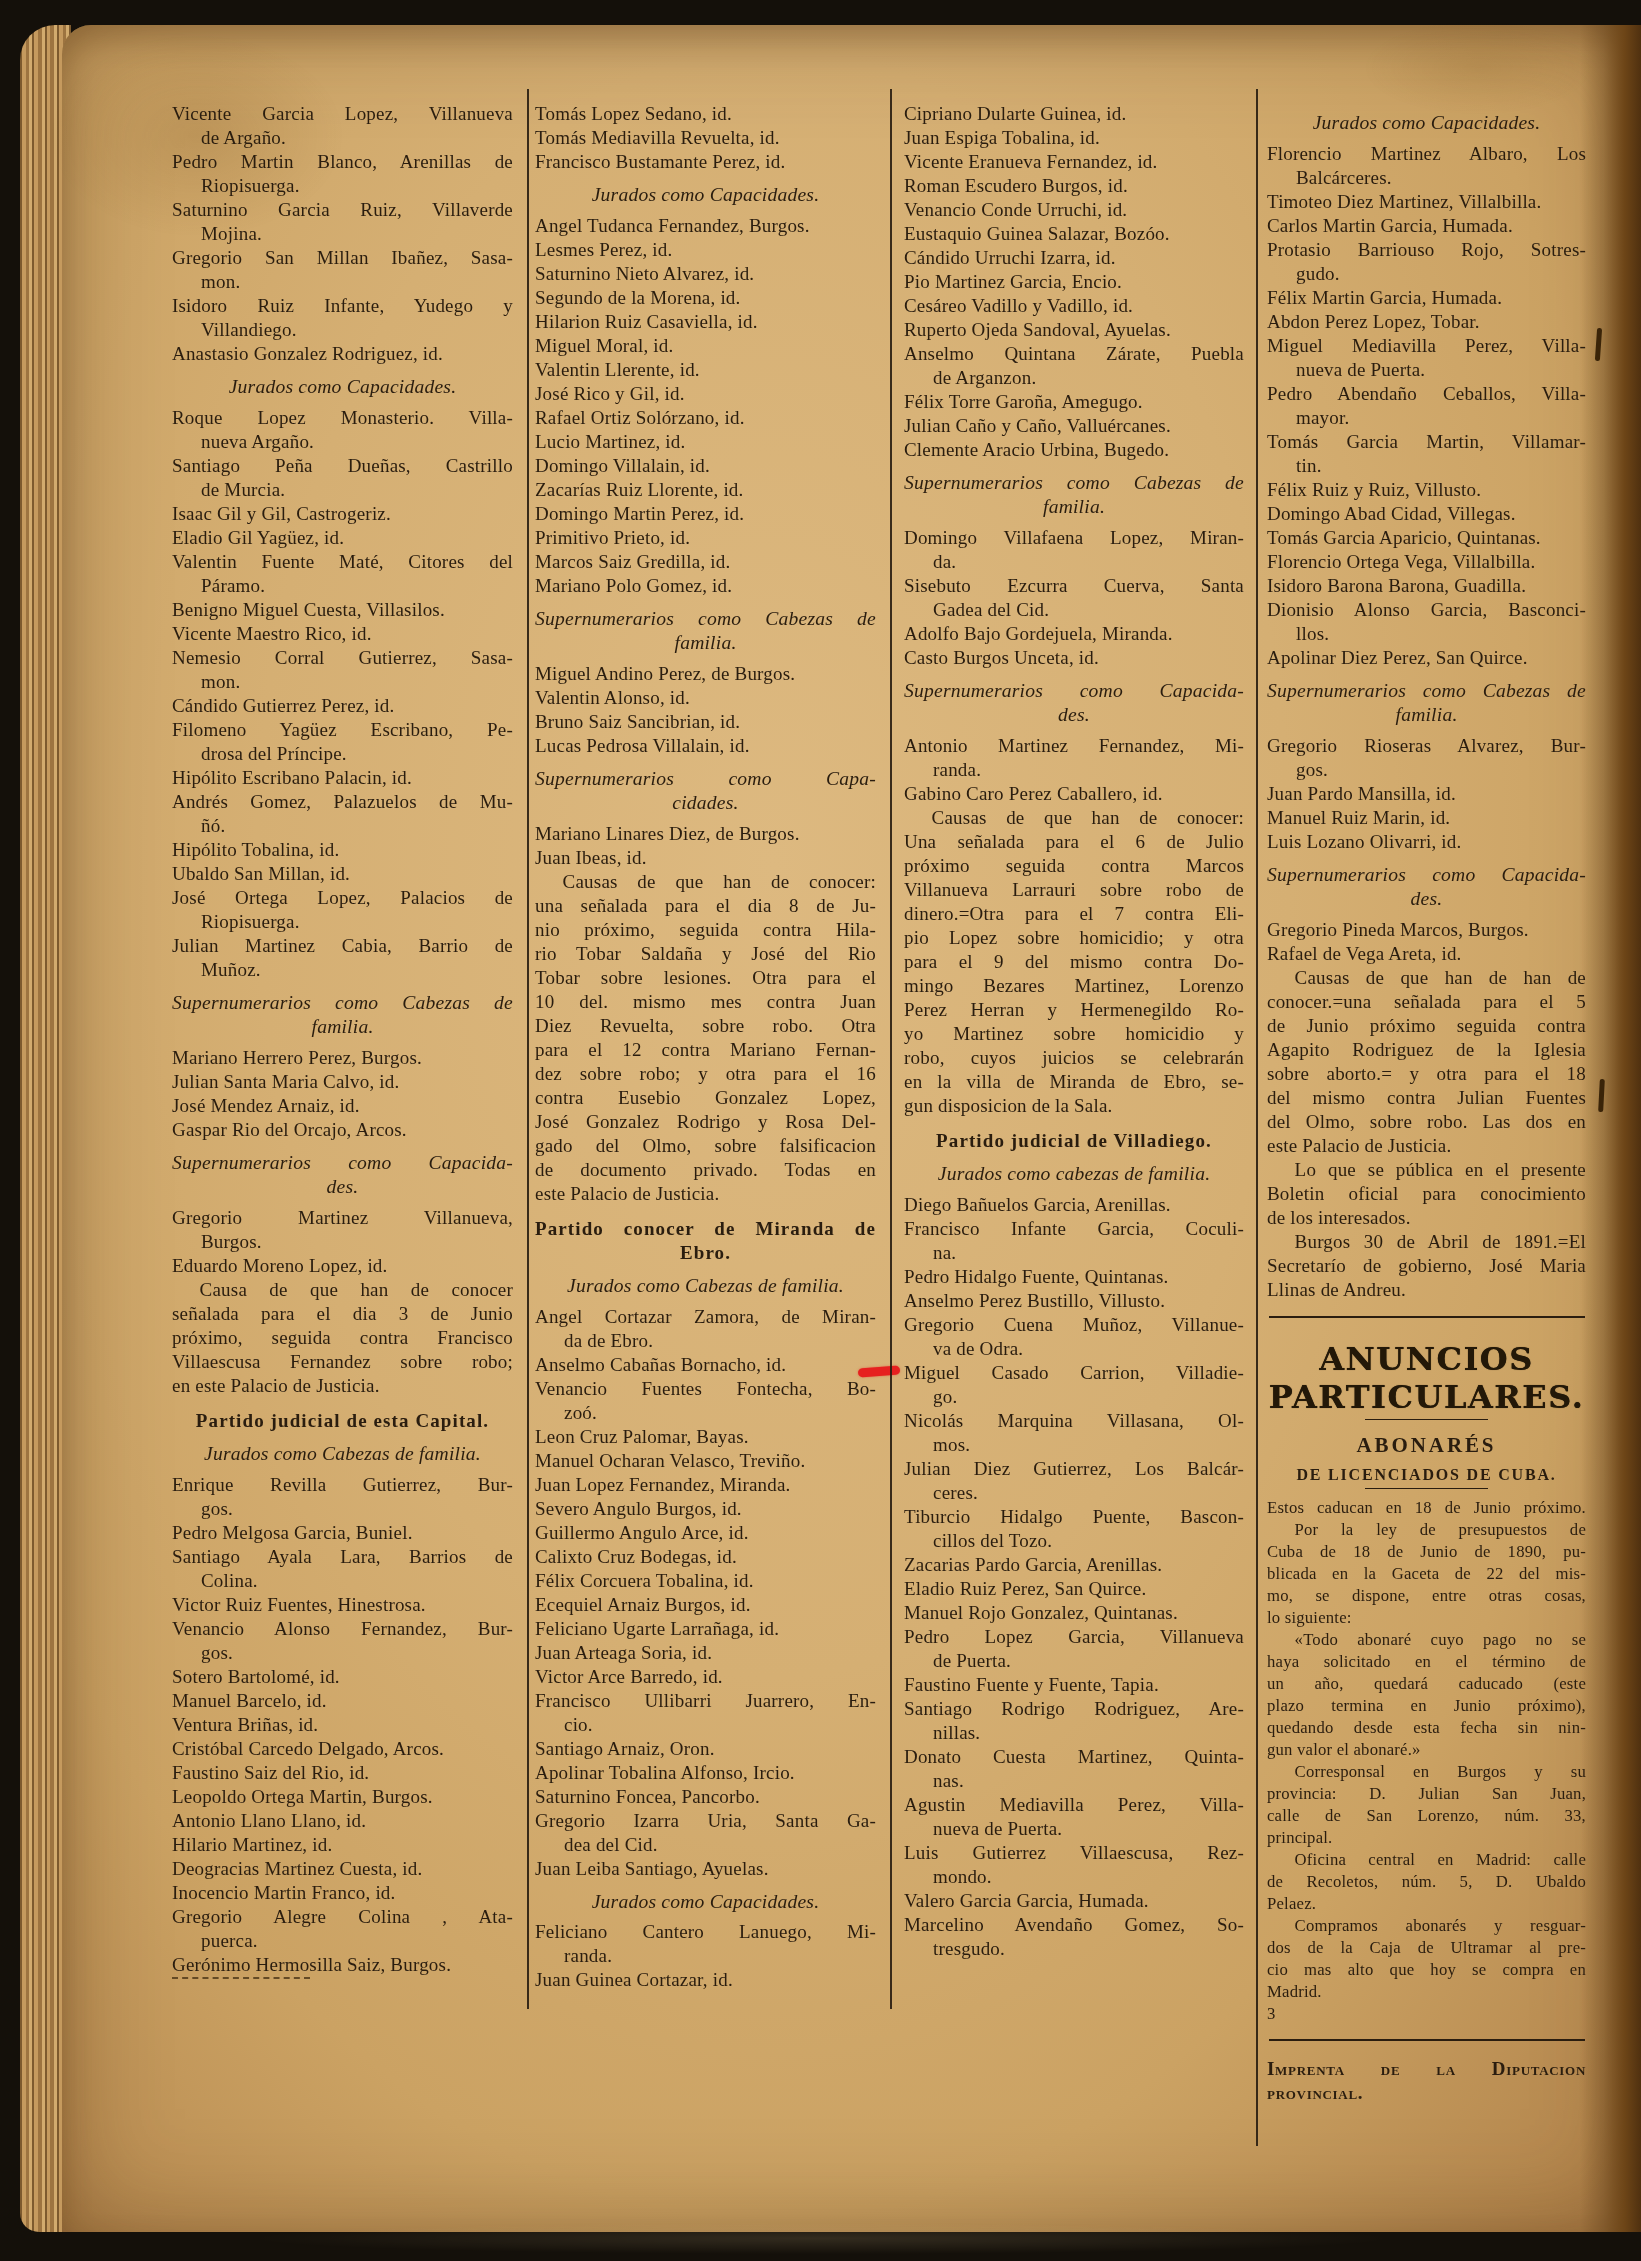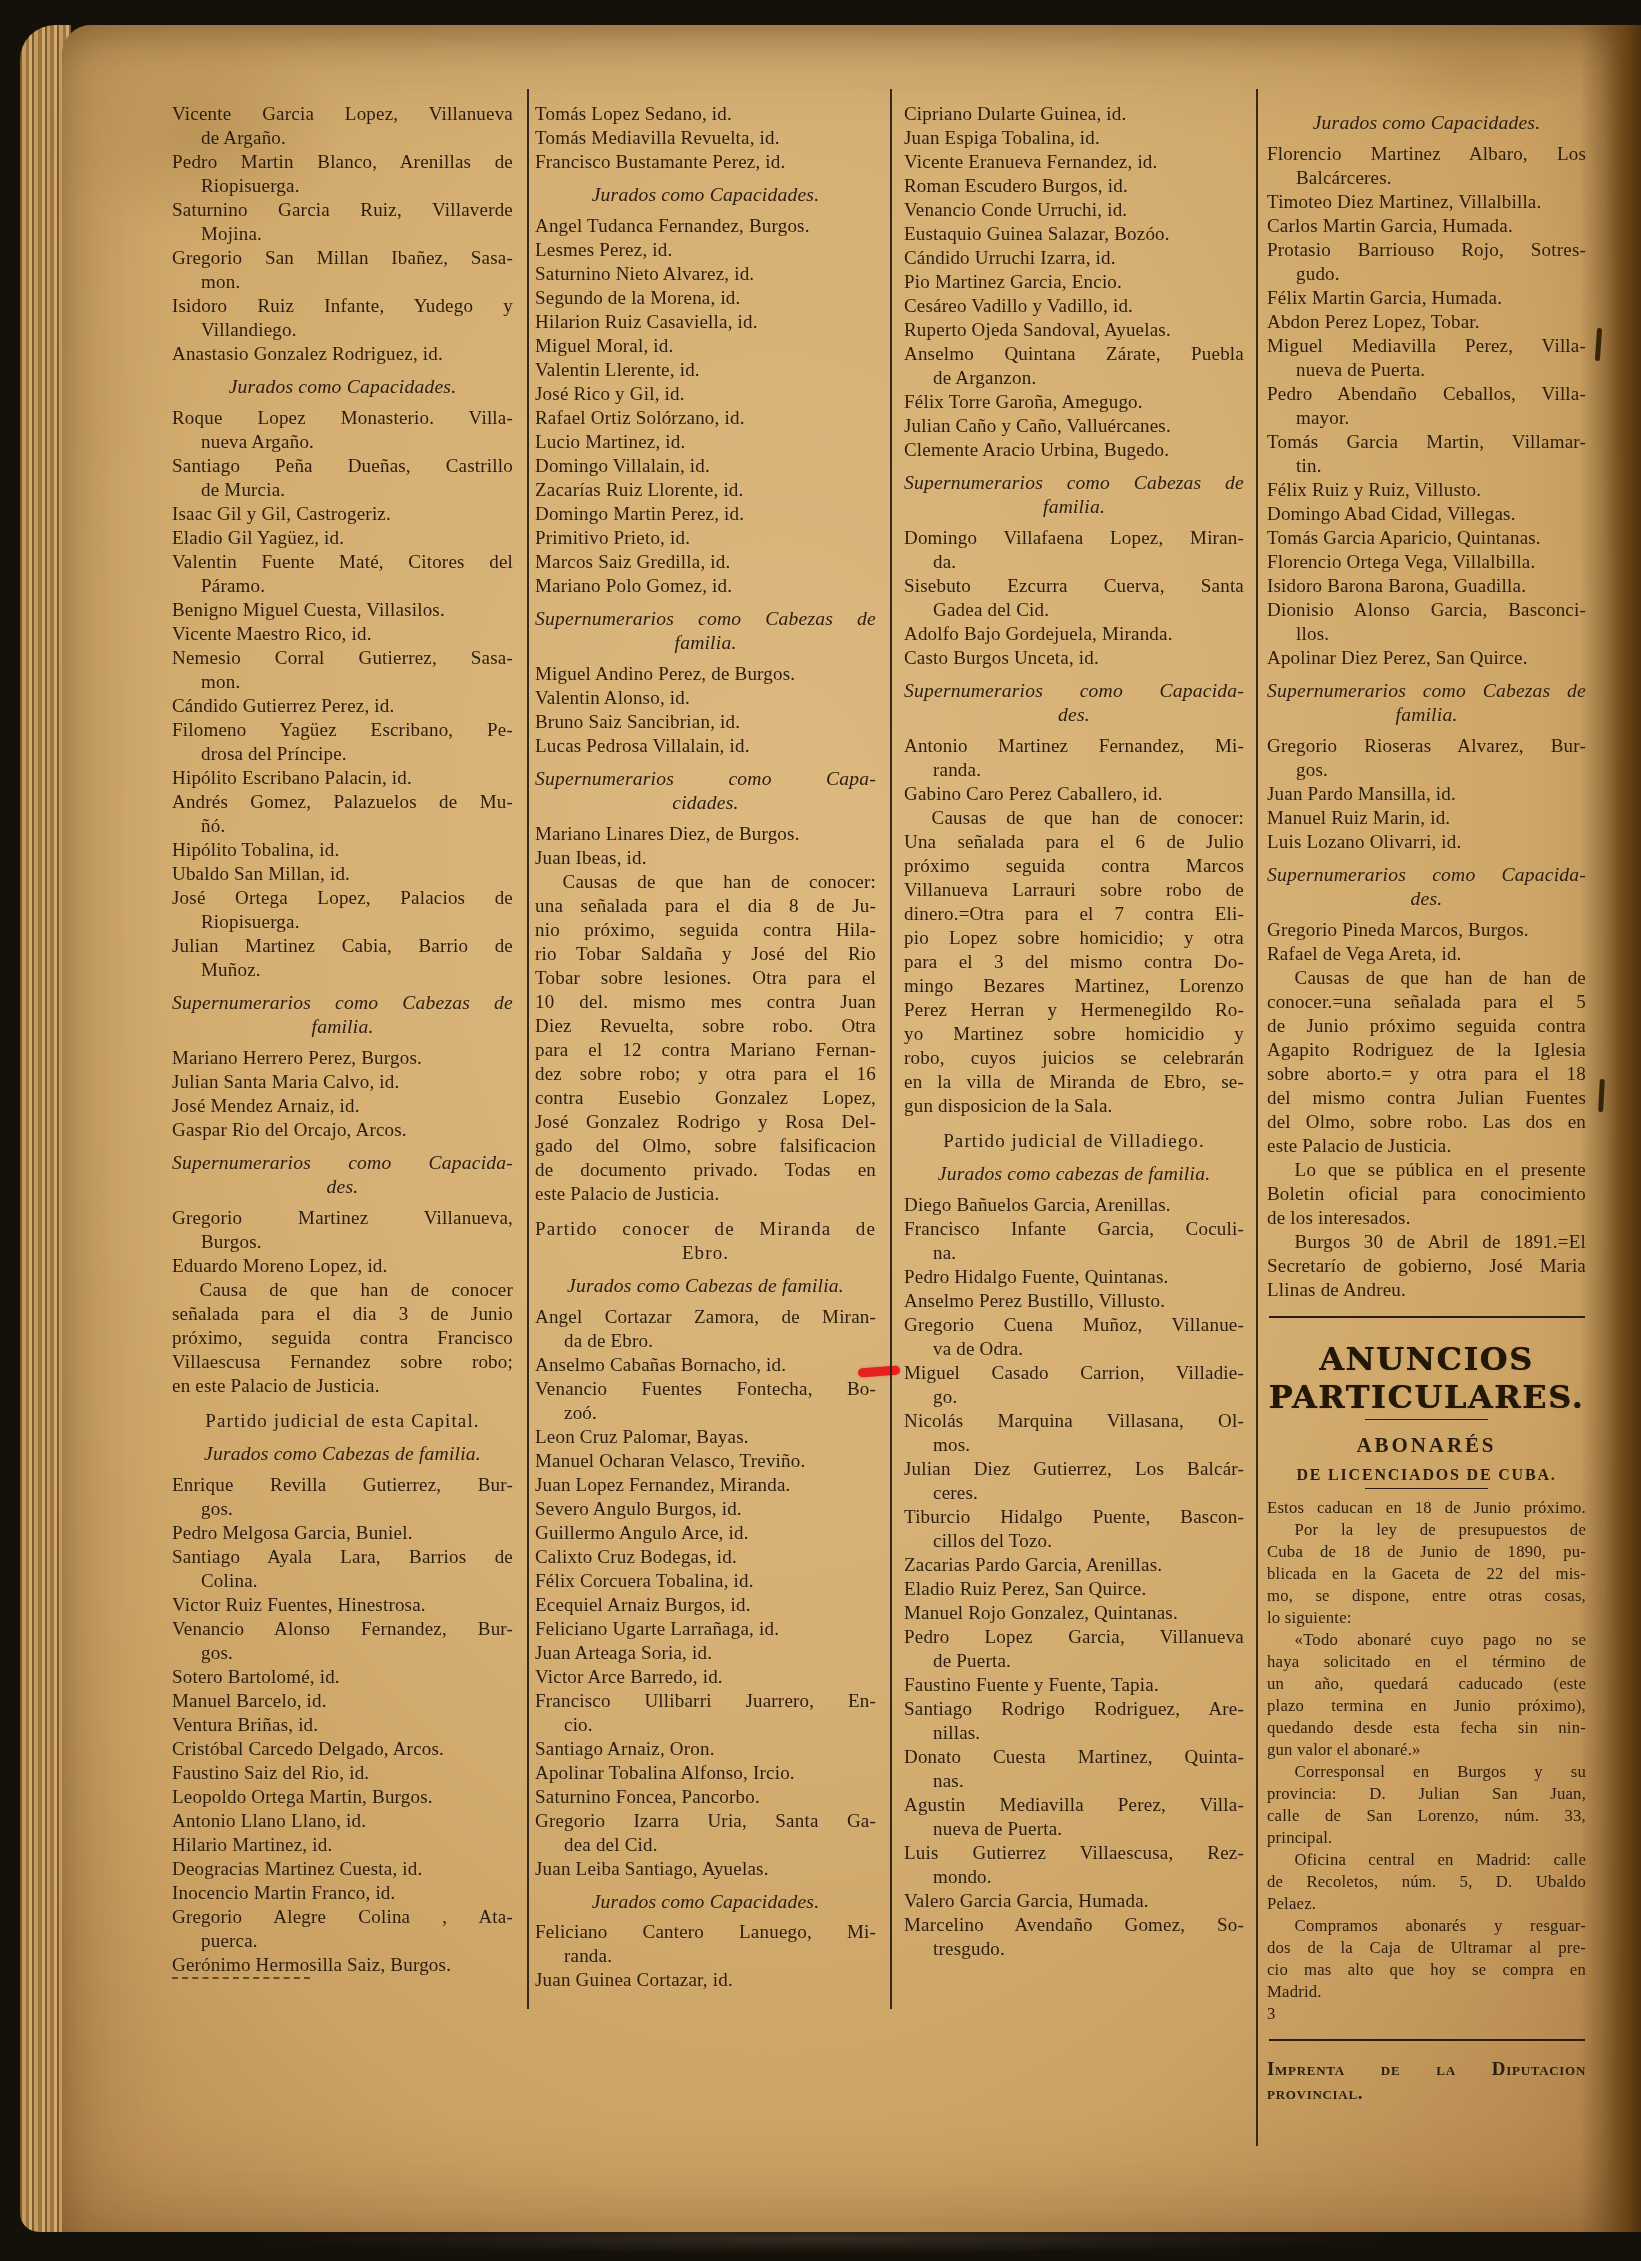--- a/index.html
+++ b/index.html
@@ -27,21 +27,21 @@
   .divider{position:absolute;width:2.2px;background:#271c0f;opacity:.9;}
   
   .col{position:absolute;color:#2a1d0f;}
   .ln{font-size:19px;line-height:24px;letter-spacing:0.2px;position:relative;text-justify:inter-word;}
   .just{text-align:justify;text-align-last:justify;}
   .cont{padding-left:29px;}
   .pfirst{text-indent:27.6px;}
   .hi{font-style:italic;text-align:center;text-align-last:center;margin:9.4px 0 6.5px;font-size:19.6px;}
   .hi1{margin-bottom:0;text-align:justify;text-align-last:justify;}
   .hi2{margin-top:0;}
-  .hb{font-weight:normal;text-align:center;text-align-last:center;letter-spacing:1.1px;margin:11px 0 7.3px;}
+  .hb{font-weight:bold;text-align:center;text-align-last:center;letter-spacing:1.1px;margin:11px 0 7.3px;}
   .hb1{margin-bottom:0;text-align:justify;text-align-last:justify;}
   .hb2{margin-top:0;}
   .hd{font-family:"DejaVu Serif",serif;font-weight:bold;font-size:32px;line-height:38px;
       letter-spacing:1.5px;text-align:center;text-align-last:center;margin:22px 0 2.9px;color:#231808;
       text-shadow:0 0 0.7px #231808;}
   .hs1{text-align:center;text-align-last:center;font-size:21px;letter-spacing:2.9px;margin:13px 0 1.5px;font-weight:bold;}
   .hs2{text-align:center;text-align-last:center;font-size:16px;letter-spacing:1.8px;margin:5.8px 0 1.5px;font-weight:bold;}
   .small{font-size:16.7px;line-height:22px;}
   .splitline{display:flex;justify-content:space-between;text-align:left;text-align-last:left;flex-direction:column;}
   .rule{border-top:2.2px solid #2a1d0f;margin:14.5px 1.5px 11.6px;}
@@ -245,21 +245,21 @@
         <div class="ln hi hi2">des.</div>
         <div class="ln just">Antonio Martinez Fernandez, Mi-</div>
         <div class="ln cont">randa.</div>
         <div class="ln">Gabino Caro Perez Caballero, id.</div>
         <div class="ln pfirst just">Causas de que han de conocer:</div>
         <div class="ln just">Una señalada para el 6 de Julio</div>
         <div class="ln just">próximo seguida contra Marcos</div>
         <div class="ln just">Villanueva Larrauri sobre robo de</div>
         <div class="ln just">dinero.=Otra para el 7 contra Eli-</div>
         <div class="ln just">pio Lopez sobre homicidio; y otra</div>
-        <div class="ln just">para el 3 del mismo contra Do-</div>
+        <div class="ln just">para el 9 del mismo contra Do-</div>
         <div class="ln just">mingo Bezares Martinez, Lorenzo</div>
         <div class="ln just">Perez Herran y Hermenegildo Ro-</div>
         <div class="ln just">yo Martinez sobre homicidio y</div>
         <div class="ln just">robo, cuyos juicios se celebrarán</div>
         <div class="ln just">en la villa de Miranda de Ebro, se-</div>
         <div class="ln">gun disposicion de la Sala.</div>
         <div class="ln hb">Partido judicial de Villadiego.</div>
         <div class="ln hi">Jurados como cabezas de familia.</div>
         <div class="ln">Diego Bañuelos Garcia, Arenillas.</div>
         <div class="ln just">Francisco Infante Garcia, Coculi-</div>

